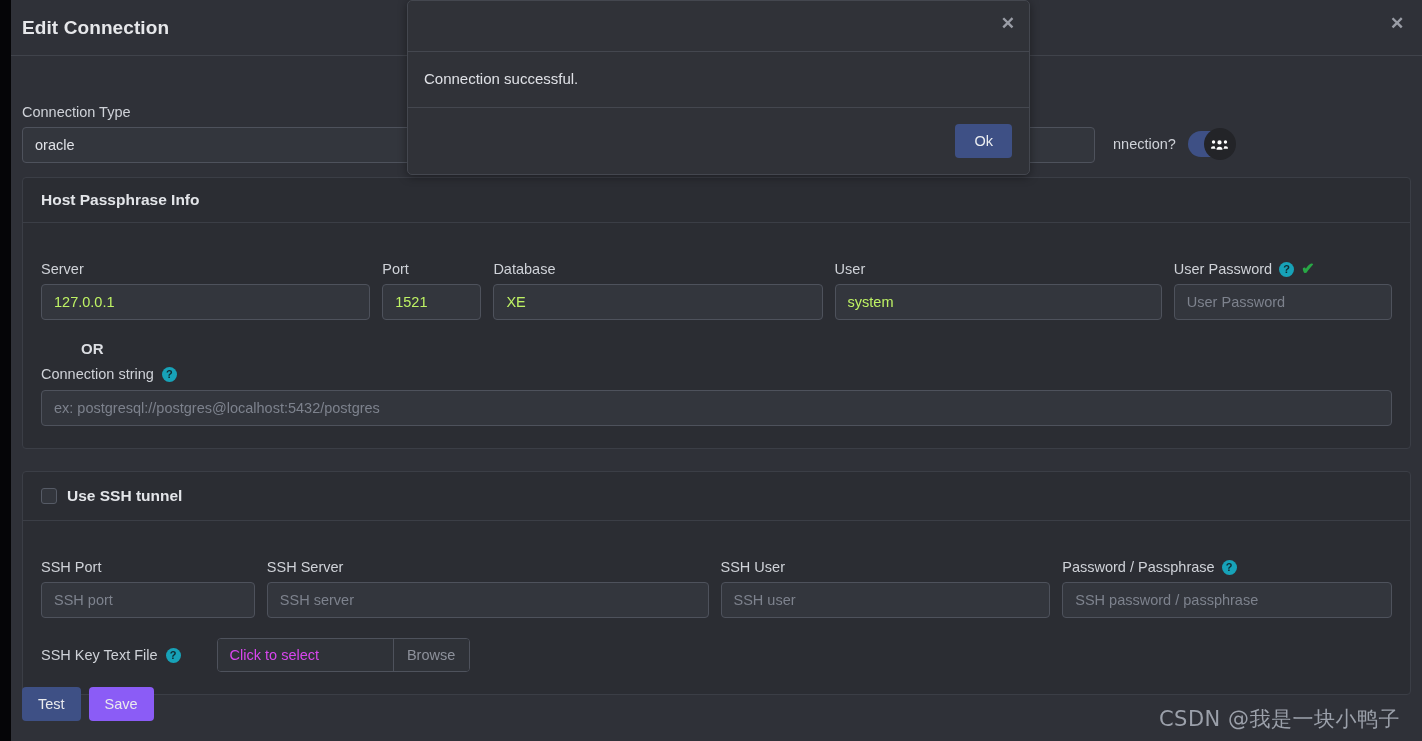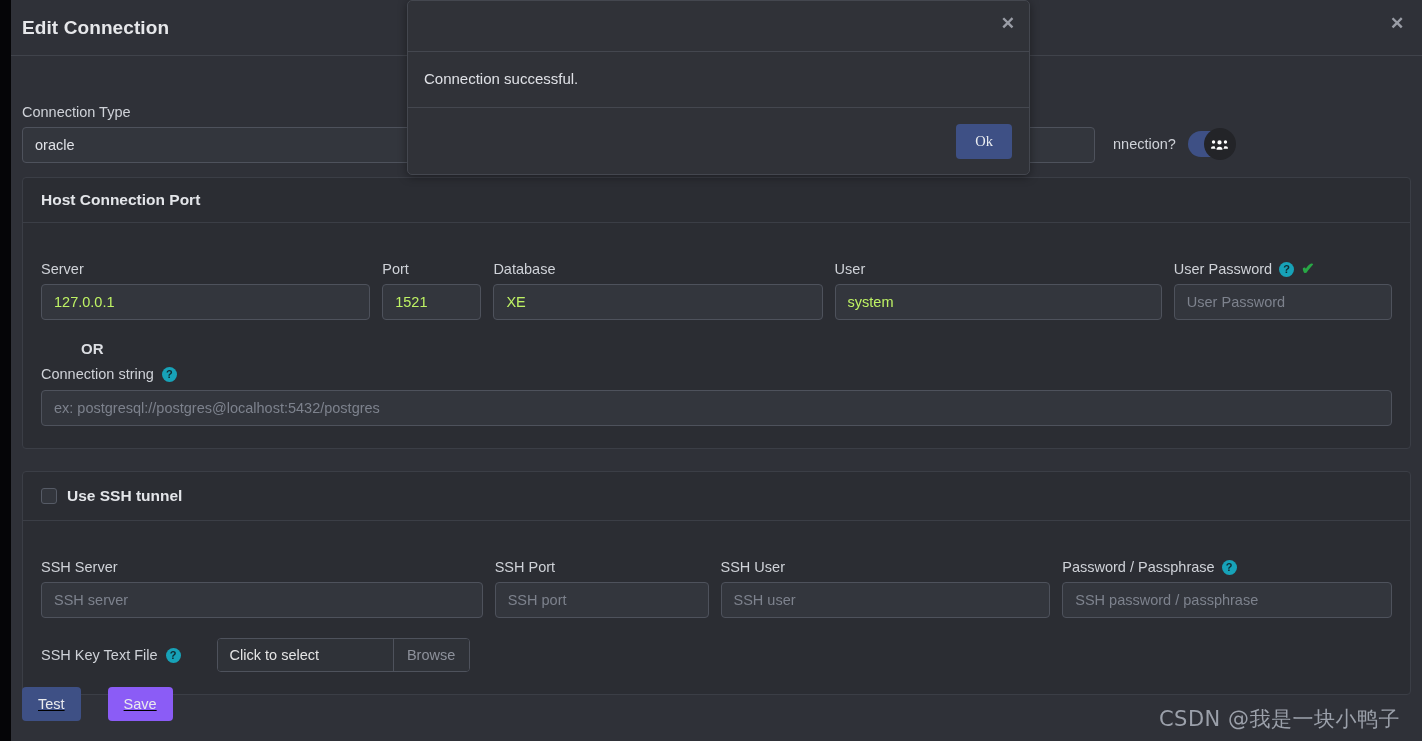--- a/index.html
+++ b/index.html
@@ -179,36 +179,36 @@
     display: flex; align-items: center; gap: 8px;
     font-size: 14.5px; color: #cfd2d8;
   }
   .file-group {
     display: flex; margin-left: 24px;
     border: 1px solid #4e525c; border-radius: 4px; overflow: hidden;
     height: 34px;
   }
   .file-name {
     width: 175px; height: 100%;
-    background: #2f3238; color: #e5e5e5; font-size: 14.5px;
+    background: #2f3238; color: #d946ef; font-size: 14.5px;
     display: flex; align-items: center; padding: 0 12px;
   }
   .file-browse {
     width: 76px; height: 100%;
     background: #2f3238; color: #8d919b; font-size: 14.5px;
     display: flex; align-items: center; justify-content: center;
     border-left: 1px solid #4e525c; cursor: pointer;
   }
 
   
   .dialog-footer {
     position: absolute; left: 0; bottom: 0;
     width: 100%;
     padding: 0 17px 20px 11px;
-    display: flex; align-items: center; gap: 27px; text-decoration: underline;
+    display: flex; align-items: center; gap: 8px;
   }
   .btn {
     border: none; border-radius: 4px;
     font-size: 14.5px; color: #e9eaed;
     padding: 9px 16px; cursor: pointer;
     font-family: "Liberation Sans", sans-serif;
   }
   .btn-test { background: #3e5085; }
   .btn-save { background: #8b5cf6; }
 
@@ -249,21 +249,21 @@
   }
   .modal-footer {
     flex: 0 0 66px;
     display: flex; align-items: center; justify-content: flex-end;
     padding: 0 17px;
   }
   .btn-ok {
     background: #3e5085; border: none; border-radius: 4px;
     color: #eceef1; font-size: 14.5px;
     padding: 9px 19px; cursor: pointer;
-    font-family: Liberation Serif, serif;
+    font-family: Liberation Sans, sans-serif;
   }
 </style>
 </head>
 <body>
 
 <div id="root">
 
   <div class="bg-strip"></div>
 
   <div class="dialog">
@@ -286,21 +286,21 @@
             <span class="toggle-knob">
               <svg viewBox="0 0 640 512">
                 <path fill="#ffffff" d="M96 224a64 64 0 1 0 0-128 64 64 0 1 0 0 128zm448 0a64 64 0 1 0 0-128 64 64 0 1 0 0 128zM0 400c0-44 36-80 80-80h32c12 0 24 3 34 8-1 5-2 11-2 17 0 28 12 53 32 70H16c-9 0-16-7-16-15zm464 15c20-17 32-42 32-70 0-6-1-12-2-17 10-5 22-8 34-8h32c44 0 80 36 80 80 0 8-7 15-16 15H464zM320 256a80 80 0 1 1 0-160 80 80 0 1 1 0 160zM208 432c0-53 43-96 96-96h32c53 0 96 43 96 96 0 11-9 20-20 20H228c-11 0-20-9-20-20z"></path>
               </svg>
             </span>
           </button>
         </div>
       </div>
 
       <div class="card">
-        <div class="card-head">Host Connection Port</div>
+        <div class="card-head">Host Passphrase Info</div>
         <div class="card-body">
 
           <div class="row">
             <div class="fld w-server">
               <span class="field-label">Server</span>
               <input class="txt" type="text" value="127.0.0.1" style="">
             </div>
             <div class="fld w-port">
               <span class="field-label">Port</span>
               <input class="txt" type="text" value="1521" style="">
@@ -334,27 +334,27 @@
       </div>
 
       <div class="card" style="margin-top:22px;">
         <div class="card-head checkbox-head">
           <span class="chk"></span>
           <span>Use SSH tunnel</span>
         </div>
         <div class="card-body">
 
           <div class="ssh-row">
+            <div class="fld w-sshport">
+              <span class="field-label">SSH Port</span>
+              <input class="txt" type="text" placeholder="SSH port" style="">
+            </div>
             <div class="fld w-sshserver">
               <span class="field-label">SSH Server</span>
               <input class="txt" type="text" placeholder="SSH server" style="">
-            </div>
-            <div class="fld w-sshport">
-              <span class="field-label">SSH Port</span>
-              <input class="txt" type="text" placeholder="SSH port" style="">
             </div>
             <div class="fld w-sshuser">
               <span class="field-label">SSH User</span>
               <input class="txt" type="text" placeholder="SSH user" style="">
             </div>
             <div class="fld w-sshpass">
               <span class="field-label">
                 <span>Password / Passphrase</span>
                 <span class="help-icon">?</span>
               </span>

